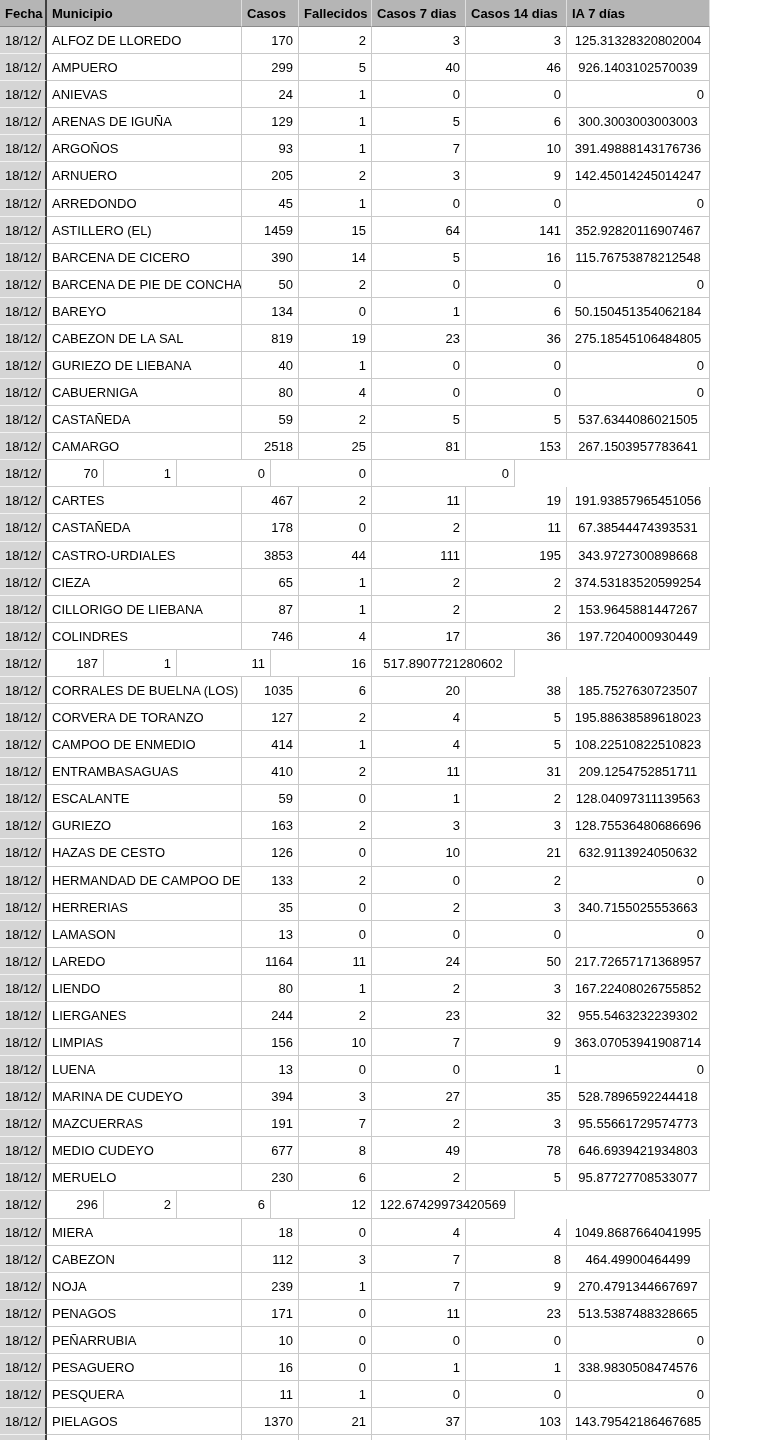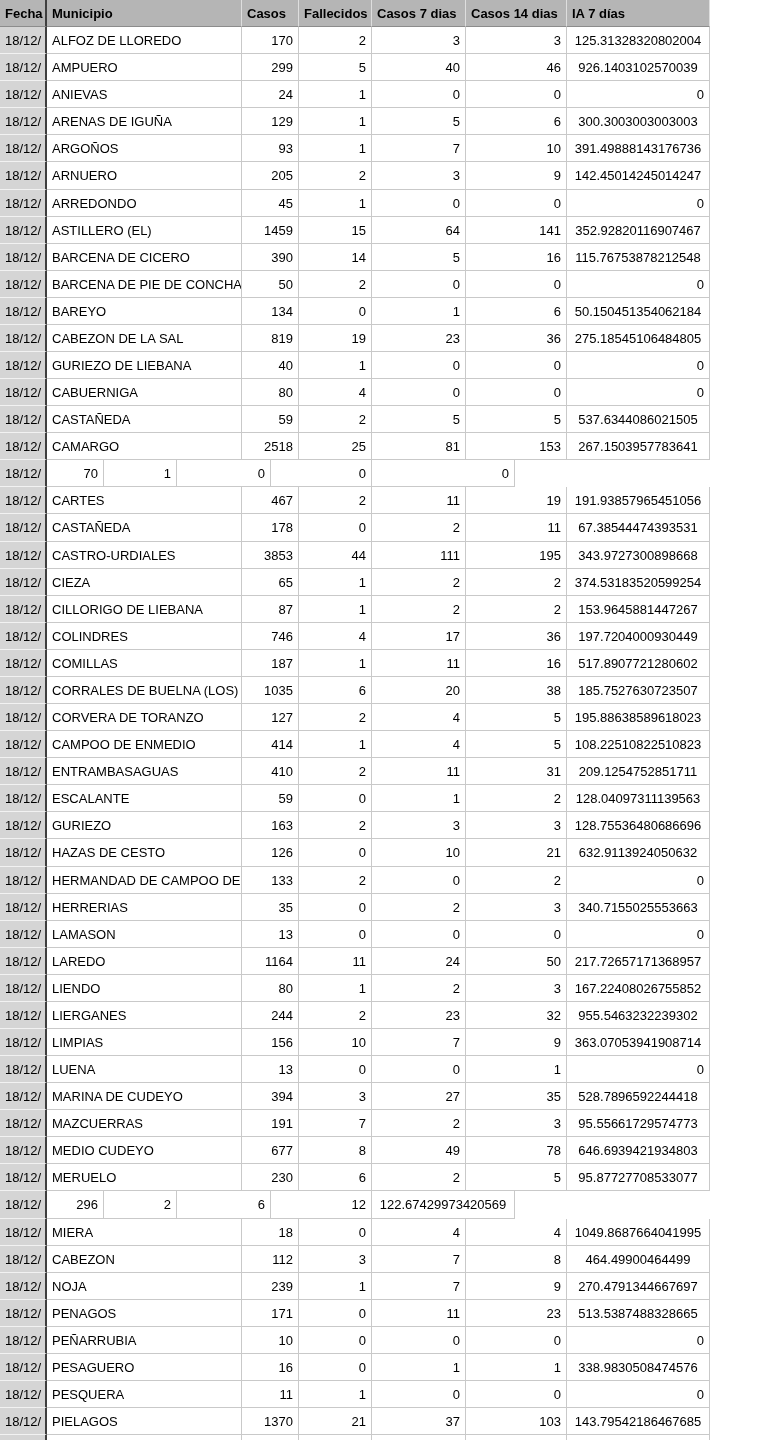--- a/index.html
+++ b/index.html
@@ -253,21 +253,20 @@
         <div class="cell c0 fecha-cell">18/12/</div>
         <div class="cell c1">COLINDRES</div>
         <div class="cell c2 num">746</div>
         <div class="cell c3 num">4</div>
         <div class="cell c4 num">17</div>
         <div class="cell c5 num">36</div>
         <div class="cell c6 ia-left">197.7204000930449</div>
       </div>
       <div class="row">
         <div class="cell c0 fecha-cell">18/12/</div>
-        <div class="cell c1">COMILLAS</div>
         <div class="cell c2 num">187</div>
         <div class="cell c3 num">1</div>
         <div class="cell c4 num">11</div>
         <div class="cell c5 num">16</div>
         <div class="cell c6 ia-left">517.8907721280602</div>
       </div>
       <div class="row">
         <div class="cell c0 fecha-cell">18/12/</div>
         <div class="cell c1">CORRALES DE BUELNA (LOS)</div>
         <div class="cell c2 num">1035</div>

